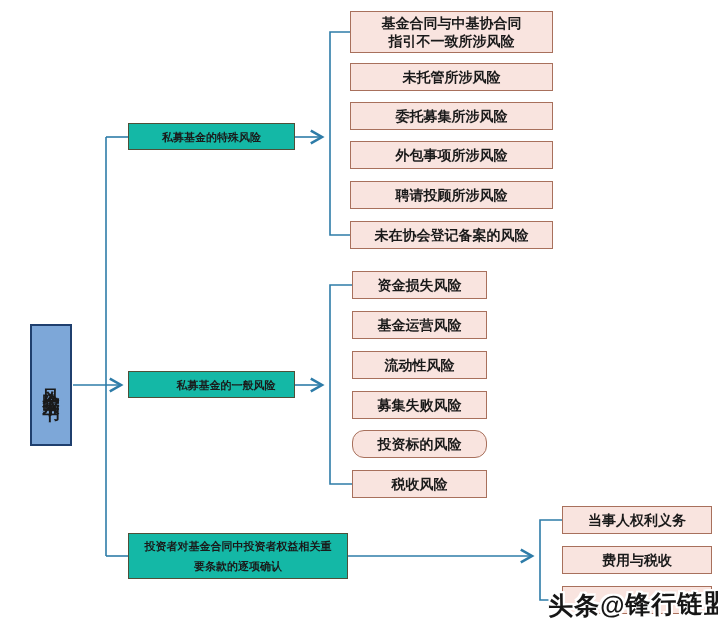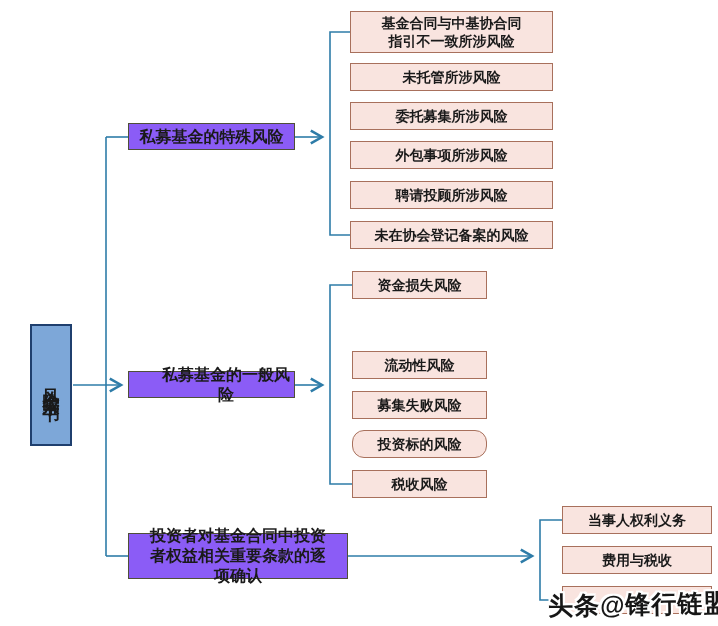--- a/index.html
+++ b/index.html
@@ -34,23 +34,23 @@
   .root-node {
     background: #7da7d8;
     border: 2px solid #1f3f6e;
     writing-mode: vertical-rl;
     text-orientation: upright;
     font-size: 17px;
     letter-spacing: 4px;
     line-height: 1;
   }
   .branch-node {
-    background: #8b5cf6;
+    background: #14b8a6;
     border: 1.5px solid #4f4f38;
-    font-size: 16px;
+    font-size: 11px;
     line-height: 20px;
   }
   .leaf-node {
     background: #f9e4df;
     border: 1.5px solid #a8705c;
     font-size: 14px;
     line-height: 18px;
   }
   .watermark {
     position: absolute;
@@ -107,20 +107,21 @@
   <div class="node branch-node" style="left:128px; top:533px; width:220px; height:46px; padding:0 15px;">投资者对基金合同中投资者权益相关重要条款的逐项确认</div>
 
   <div class="node leaf-node" style="left:350px; top:11px; width:203px; height:42px; padding:0 26px;">基金合同与中基协合同指引不一致所涉风险</div>
   <div class="node leaf-node" style="left:350px; top:63px; width:203px; height:28px;">未托管所涉风险</div>
   <div class="node leaf-node" style="left:350px; top:102px; width:203px; height:28px;">委托募集所涉风险</div>
   <div class="node leaf-node" style="left:350px; top:141px; width:203px; height:28px;">外包事项所涉风险</div>
   <div class="node leaf-node" style="left:350px; top:181px; width:203px; height:28px;">聘请投顾所涉风险</div>
   <div class="node leaf-node" style="left:350px; top:221px; width:203px; height:28px;">未在协会登记备案的风险</div>
 
   <div class="node leaf-node" style="left:352px; top:271px; width:135px; height:28px;">资金损失风险</div>
+  <div class="node leaf-node" style="left:352px; top:311px; width:135px; height:28px;">基金运营风险</div>
   <div class="node leaf-node" style="left:352px; top:351px; width:135px; height:28px;">流动性风险</div>
   <div class="node leaf-node" style="left:352px; top:391px; width:135px; height:28px;">募集失败风险</div>
   <div class="node leaf-node" style="left:352px; top:430px; width:135px; height:28px;border-radius:12px;">投资标的风险</div>
   <div class="node leaf-node" style="left:352px; top:470px; width:135px; height:28px;">税收风险</div>
 
   <div class="node leaf-node" style="left:562px; top:506px; width:150px; height:28px;">当事人权利义务</div>
   <div class="node leaf-node" style="left:562px; top:546px; width:150px; height:28px;">费用与税收</div>
   <div class="node leaf-node" style="left:562px; top:586px; width:150px; height:28px;"></div>
 
   <div class="watermark">头条@锋行链盟</div>

